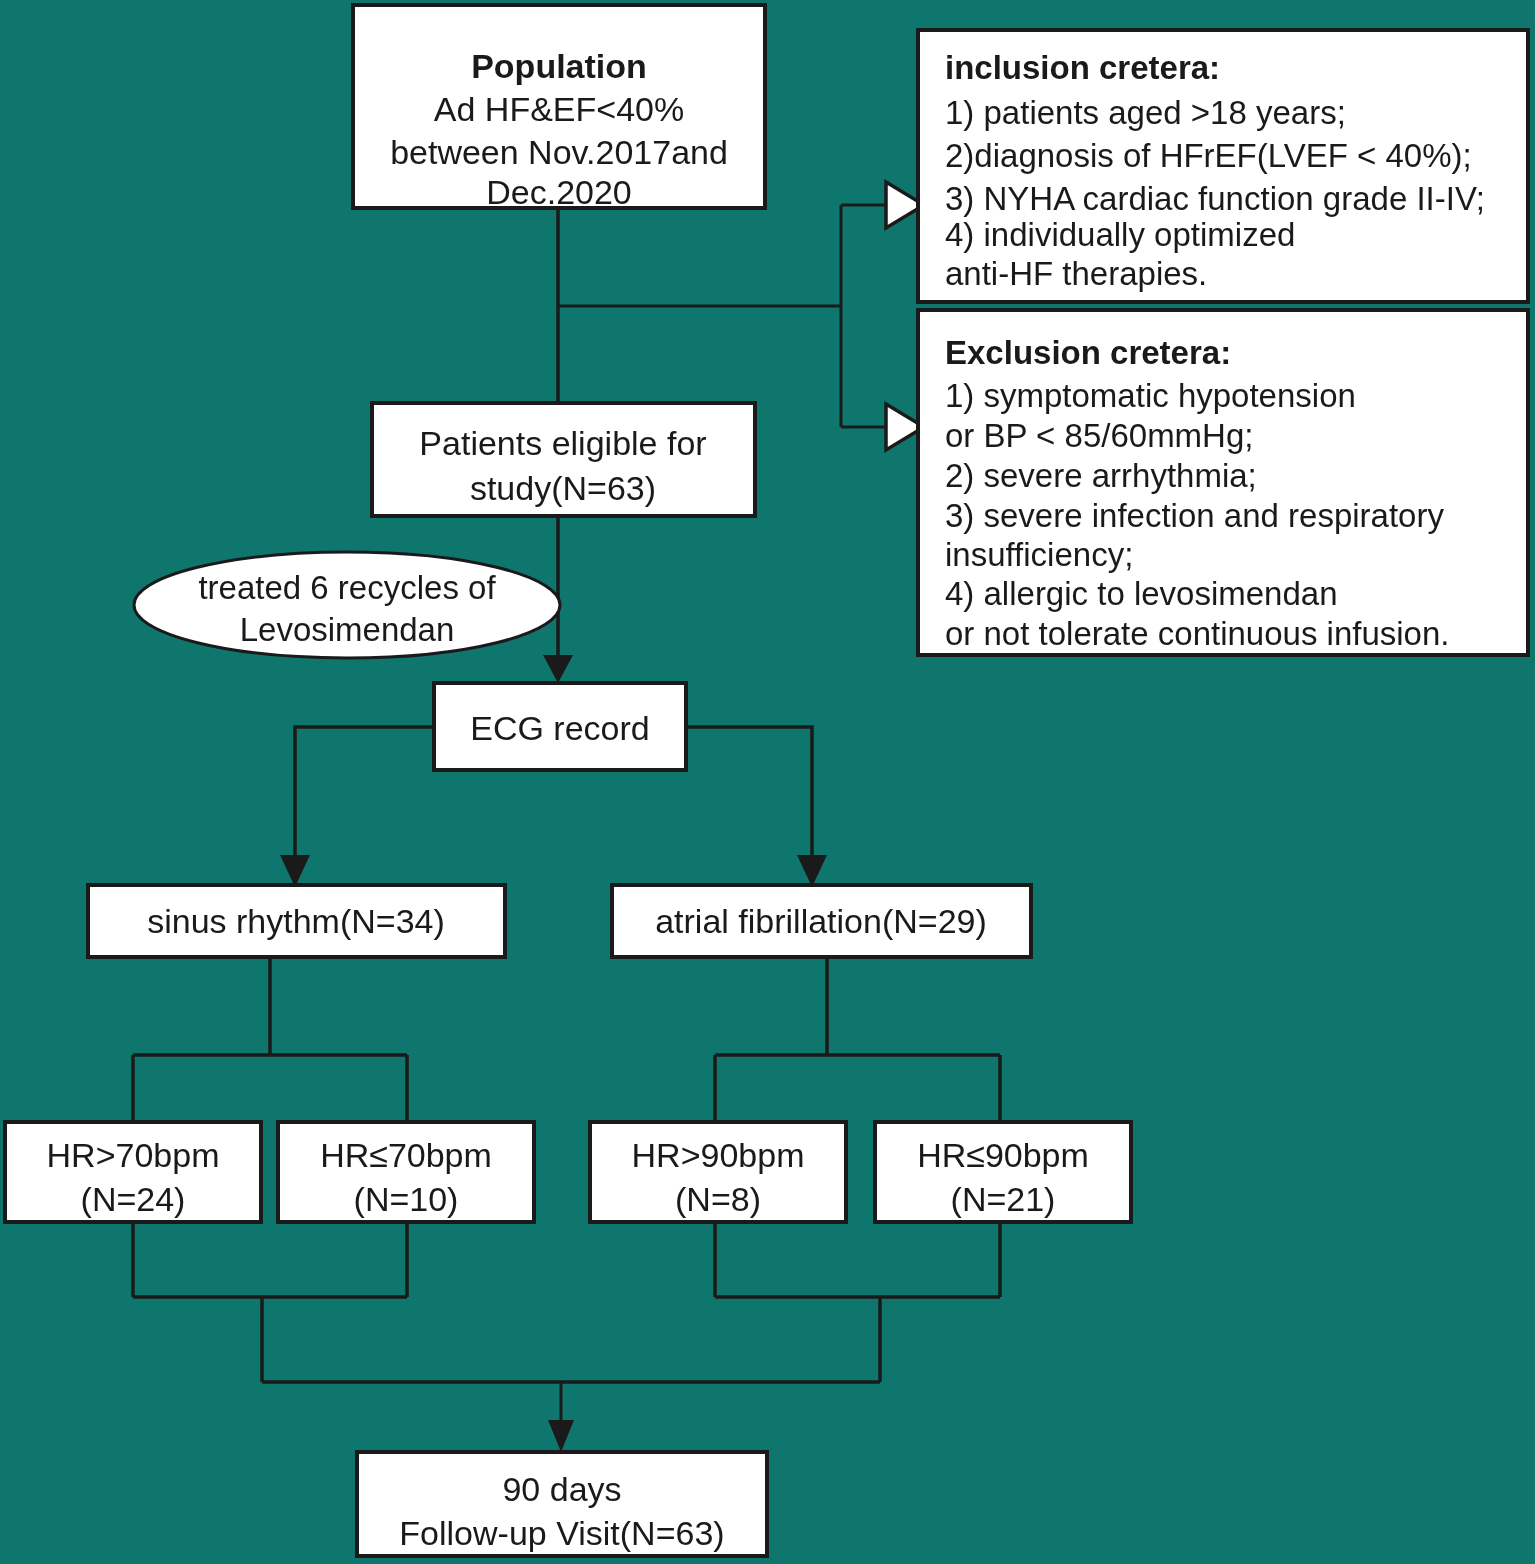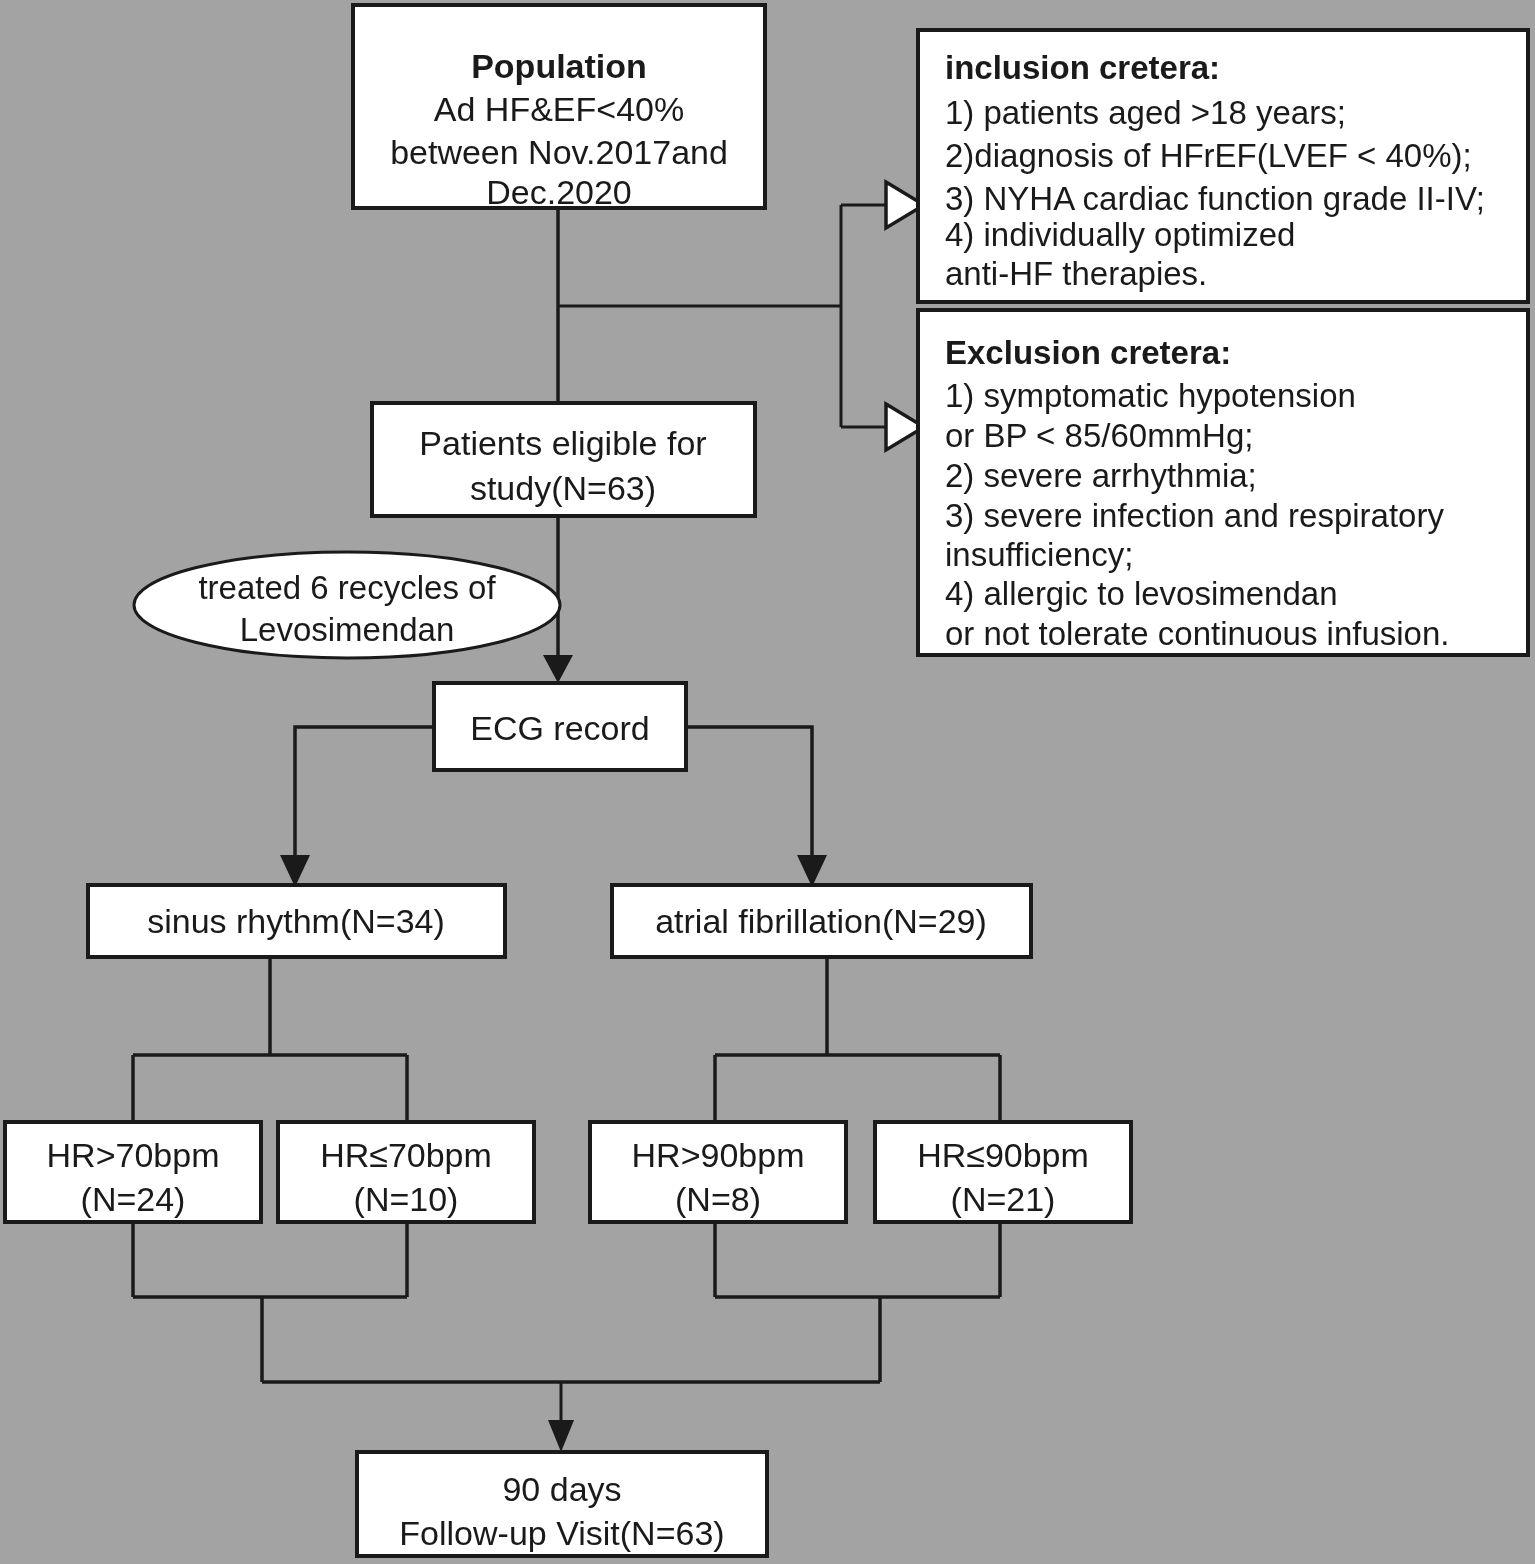--- a/index.html
+++ b/index.html
@@ -4,21 +4,21 @@
 <style>
   html, body {
     margin: 0;
     padding: 0;
     background: #ffffff;
   }
   #root {
     position: relative;
     width: 1535px;
     height: 1564px;
-    background: #a3a3a3;
+    background: #0f766e;
     font-family: "Liberation Sans", sans-serif;
     text-decoration: underline;
   }
   svg.flow {
     position: absolute;
     top: 0;
     left: 0;
     width: 1535px;
     height: 1564px;
   }

